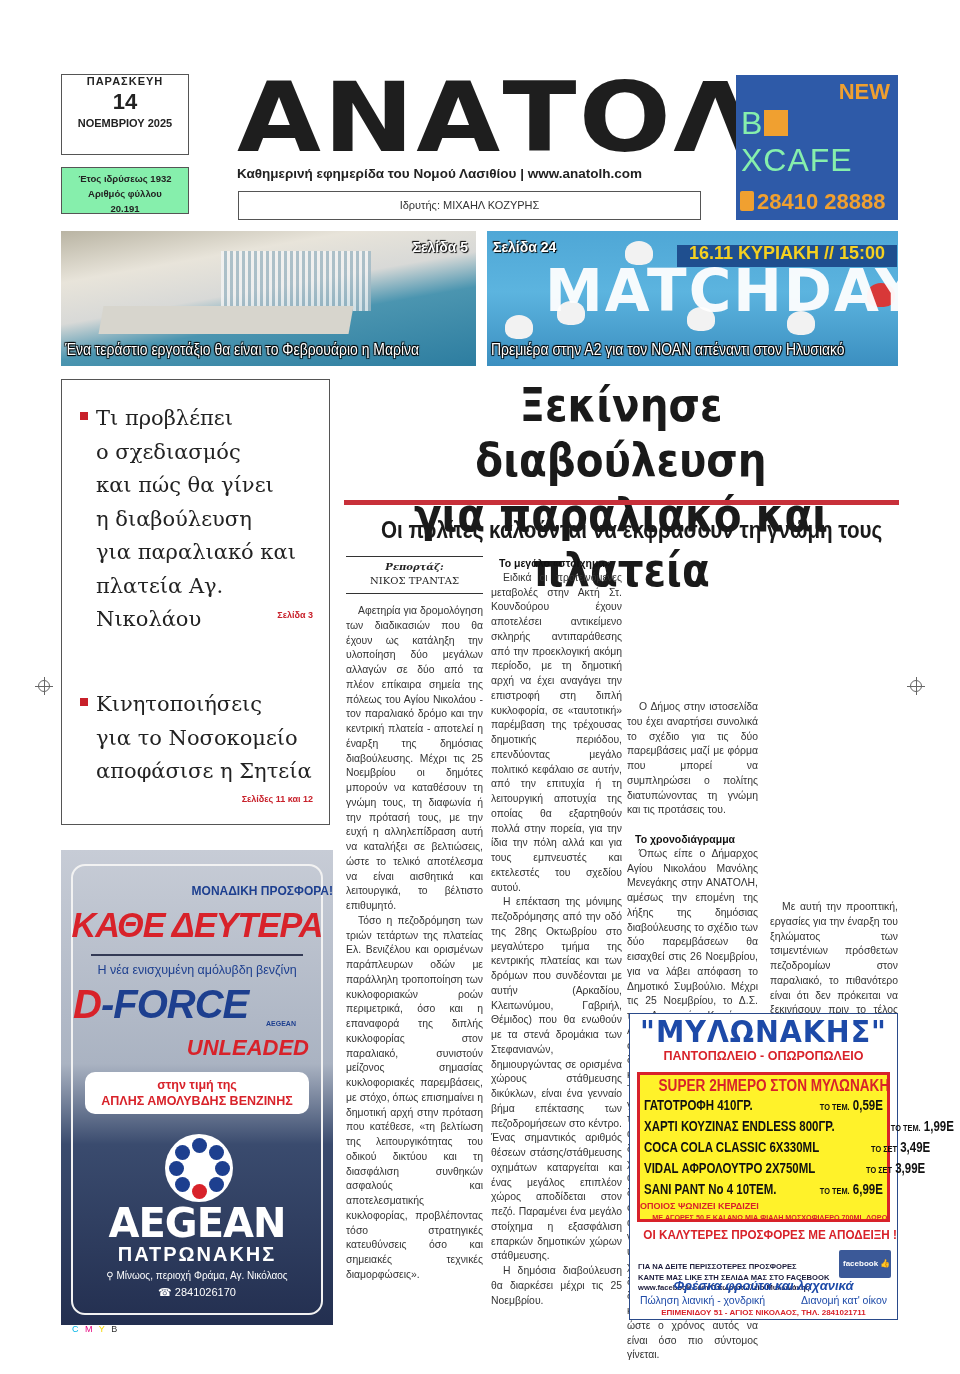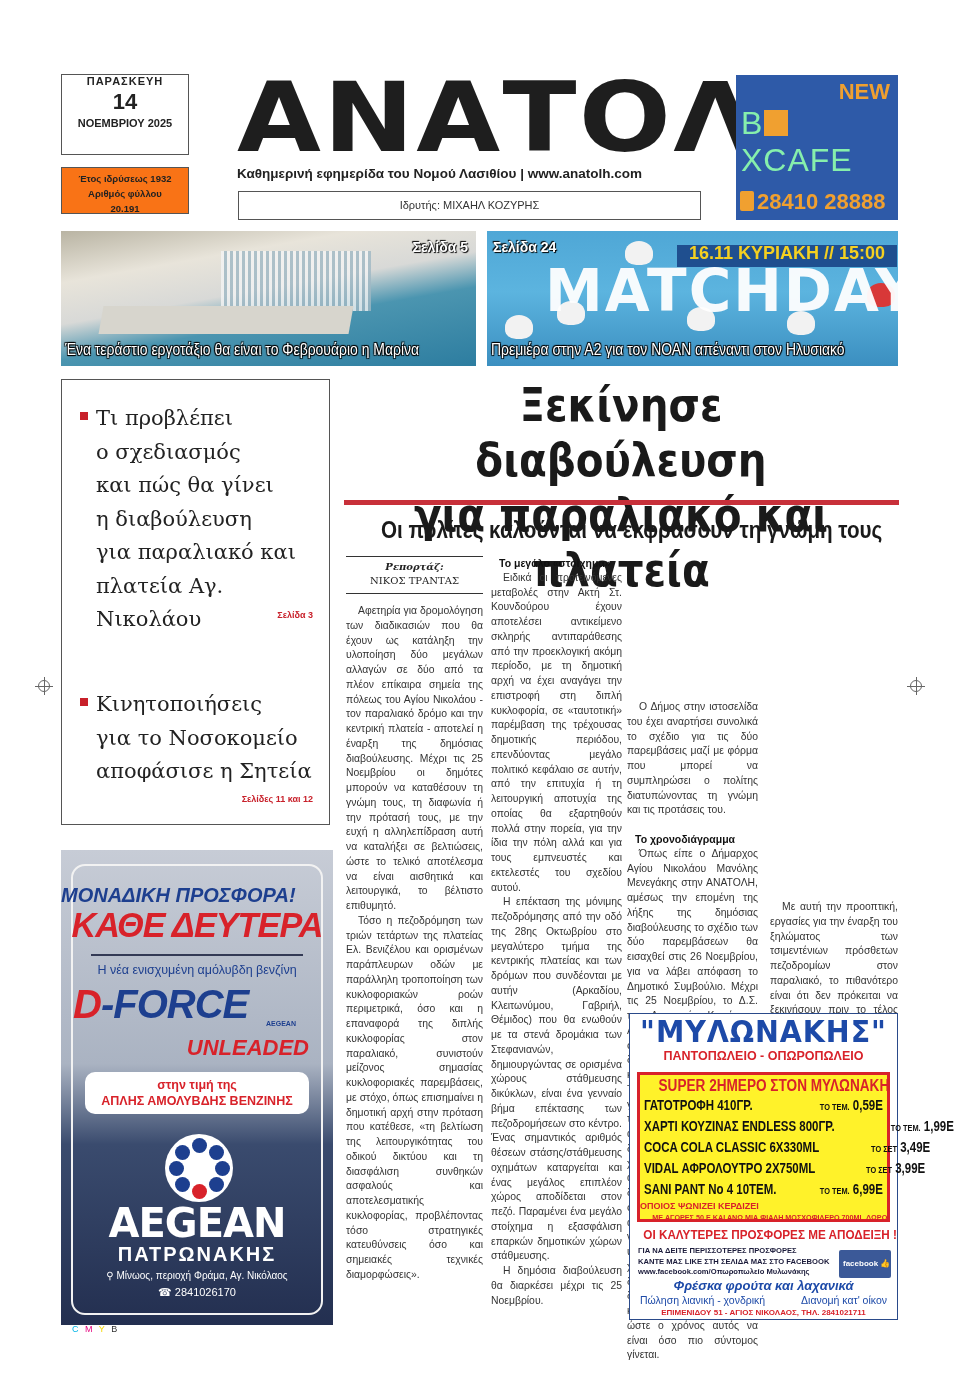--- a/index.html
+++ b/index.html
@@ -7,21 +7,21 @@
   body { position: relative; font-family: "Liberation Sans", sans-serif; color: #222; }
 
   .abs { position: absolute; }
 
   
   .date-box { left: 61px; top: 74px; width: 128px; height: 81px; border: 1px solid #555; text-align: center; }
   .date-day { font-size: 11px; font-weight: bold; letter-spacing: 1px; }
   .date-num { font-size: 22px; font-weight: bold; line-height: 26px; margin-top: 2px; }
   .date-month { font-size: 11px; font-weight: bold; margin-top: 2px; }
 
-  .info-box { left: 61px; top: 167px; width: 128px; height: 47px; border: 1px solid #555; background: #f97316; text-align: center; font-size: 9.5px; font-weight: bold; line-height: 15px; padding-top: 3px; }
+  .info-box { left: 61px; top: 167px; width: 128px; height: 47px; border: 1px solid #555; background: #86efac; text-align: center; font-size: 9.5px; font-weight: bold; line-height: 15px; padding-top: 3px; }
 
   
   .masthead { left: 237px; top: 70px; width: 466px; height: 96px; text-align: center; font-family: "DejaVu Sans", sans-serif; font-weight: bold; font-size: 96px; line-height: 96px; letter-spacing: 2px; color: #1e1e1e; transform: scaleX(1.13); transform-origin: left top; }
   .tagline { left: 237px; top: 166px; width: 470px; font-size: 13.5px; font-weight: bold; color: #222; white-space: nowrap; }
   .founder-box { left: 238px; top: 191px; width: 463px; height: 29px; border: 1px solid #555; text-align: center; font-size: 11px; line-height: 27px; color: #333; }
 
   
   .boxcafe { left: 736px; top: 75px; width: 162px; height: 145px; background: #2e5aa8; }
   .bc-new { position: absolute; right: 8px; top: 4px; color: #f0a030; font-weight: bold; font-size: 22px; }
   .bc-name { position: absolute; left: 5px; top: 30px; color: #86efac; font-weight: normal; font-size: 32px; letter-spacing: 1px; }
@@ -63,21 +63,21 @@
   .col2 { left: 491px; top: 556px; width: 131px; }
   .col3 { left: 627px; top: 556px; width: 131px; }
   .col4 { left: 770px; top: 556px; width: 128px; }
   .byline-box { border-top: 1px solid #333; border-bottom: 1px solid #333; text-align: center; font-family: "DejaVu Serif", serif; font-size: 10px; line-height: 14px; color: #222; padding: 3px 0 5px; margin-bottom: 10px; }
   .byline-box .lbl { font-style: italic; font-weight: bold; }
   .signoff { text-align: left; padding-left: 12px; }
 
   
   .aegean { left: 61px; top: 850px; width: 272px; height: 475px; background: linear-gradient(180deg, #c7ccd6 0%, #aab3c2 45%, #3a4b6e 62%, #232f50 100%); }
   .aegean-frame { position: absolute; left: 10px; top: 14px; right: 10px; bottom: 10px; border: 2px solid #f2f2f2; border-radius: 14px; }
-  .ag-offer { position: absolute; top: 34px; left: 0; right: 0; text-align: left; color: #1d3f8f; font-style: italic; font-weight: bold; font-size: 20px; }
+  .ag-offer { position: absolute; top: 34px; left: 0; right: 0; text-align: right; color: #1d3f8f; font-weight: bold; font-size: 12px; }
   .ag-monday { position: absolute; top: 54px; left: 0; right: 0; text-align: center; color: #d8222a; font-style: italic; font-weight: bold; font-size: 36px; letter-spacing: -1px; transform: scaleX(0.95); }
   .ag-rule { position: absolute; top: 104px; left: 30px; right: 30px; height: 2px; background: #333a55; }
   .ag-desc { position: absolute; top: 113px; left: 0; right: 0; text-align: center; color: #1d3f8f; font-size: 12.5px; }
   .ag-dforce { position: absolute; top: 132px; left: 12px; color: #1d3f8f; font-style: italic; font-weight: bold; font-size: 40px; letter-spacing: -1px; }
   .ag-dforce .d { color: #d8222a; }
   .ag-mini { position: absolute; top: 170px; left: 205px; color: #1d3f8f; font-weight: bold; font-size: 7px; }
   .ag-unleaded { position: absolute; top: 185px; right: 24px; color: #d8222a; font-style: italic; font-weight: bold; font-size: 22px; }
   .ag-pill { position: absolute; top: 222px; left: 24px; right: 24px; height: 42px; background: #fff; border-radius: 10px; text-align: center; color: #d8222a; font-weight: bold; font-size: 12.5px; line-height: 16px; padding-top: 5px; }
   .ag-logo { position: absolute; top: 284px; left: 104px; width: 68px; height: 68px; border-radius: 50%; background: #fff; }
   .ag-petal { position: absolute; width: 15px; height: 15px; border-radius: 50%; background: #1d3f8f; }
@@ -92,21 +92,21 @@
   .my-sub { position: absolute; top: 35px; left: 0; right: 0; text-align: center; color: #d8222a; font-weight: bold; font-size: 12.5px; }
   .my-panel { position: absolute; top: 58px; left: 7px; right: 7px; height: 150px; background: #fff22a; border: 3px solid #d8222a; }
   .my-title { text-align: center; color: #d8222a; font-weight: bold; font-size: 16px; line-height: 20px; margin-top: 1px; white-space: nowrap; transform: scaleX(0.85); }
   .my-row { display: flex; justify-content: space-between; padding: 0 4px; font-weight: bold; font-size: 14px; line-height: 19px; color: #111; white-space: nowrap; }
   .my-row .lbl { transform: scaleX(0.82); transform-origin: left; }
   .my-row .price { transform: scaleX(0.82); transform-origin: right; }
   .my-row .unit { font-size: 9px; }
   .my-wins { color: #d8222a; font-weight: bold; font-size: 9px; line-height: 11px; }
   .my-gift { text-align: center; color: #d8222a; font-weight: bold; font-size: 8px; line-height: 11px; white-space: nowrap; transform: scaleX(0.9); }
   .my-best { position: absolute; top: 213px; left: 0; right: 0; text-align: center; color: #d8222a; font-weight: bold; font-size: 13px; white-space: nowrap; transform: scaleX(0.9); }
-  .my-fb-text { position: absolute; top: 232px; left: 8px; width: 200px; font-weight: bold; font-size: 7.6px; line-height: 10.5px; color: #1a1a3a; white-space: nowrap; }
+  .my-fb-text { position: absolute; top: 248px; left: 8px; width: 200px; font-weight: bold; font-size: 7.6px; line-height: 10.5px; color: #1a1a3a; white-space: nowrap; }
   .my-fb { position: absolute; top: 236px; right: 6px; width: 52px; height: 28px; background: #3b5998; color: #fff; font-size: 8px; font-weight: bold; line-height: 28px; padding-left: 4px; border-radius: 2px; }
   .my-fresh { position: absolute; top: 264px; left: 0; right: 0; text-align: center; color: #1d4aa8; font-weight: bold; font-size: 13px; font-style: italic; }
   .my-sales { position: absolute; top: 280px; left: 10px; right: 10px; display: flex; justify-content: space-between; color: #1d4aa8; font-size: 10.5px; }
   .my-addr { position: absolute; top: 294px; left: 0; right: 0; text-align: center; color: #d8222a; font-weight: bold; font-size: 8px; white-space: nowrap; }
 
   
   .reg { width: 12px; height: 12px; border: 1px solid #666; border-radius: 50%; }
   .reg::before { content: ""; position: absolute; left: -4px; top: 5px; width: 18px; height: 1px; background: #666; }
   .reg::after { content: ""; position: absolute; left: 5px; top: -4px; width: 1px; height: 18px; background: #666; }
   .cmyb { left: 72px; top: 1324px; font-size: 9px; letter-spacing: 2px; }

